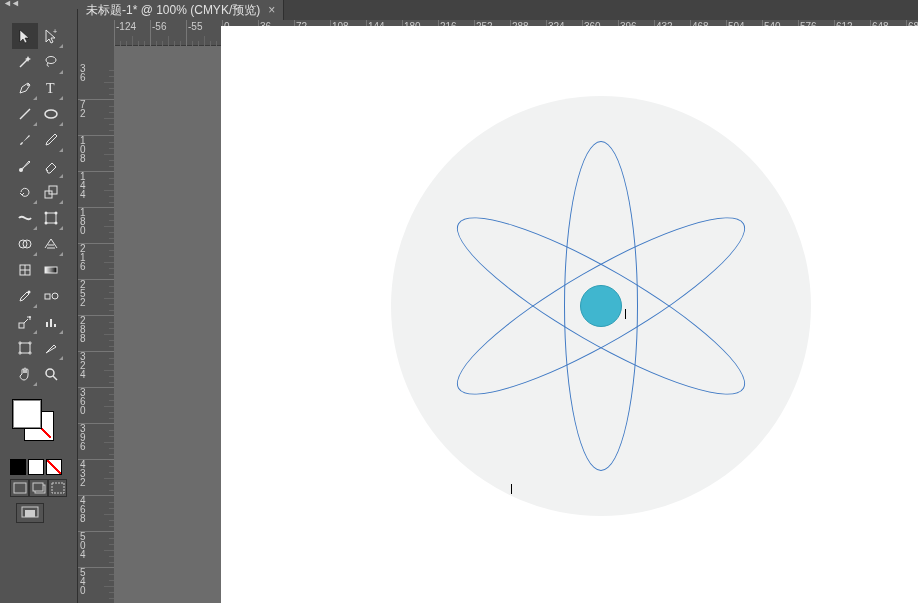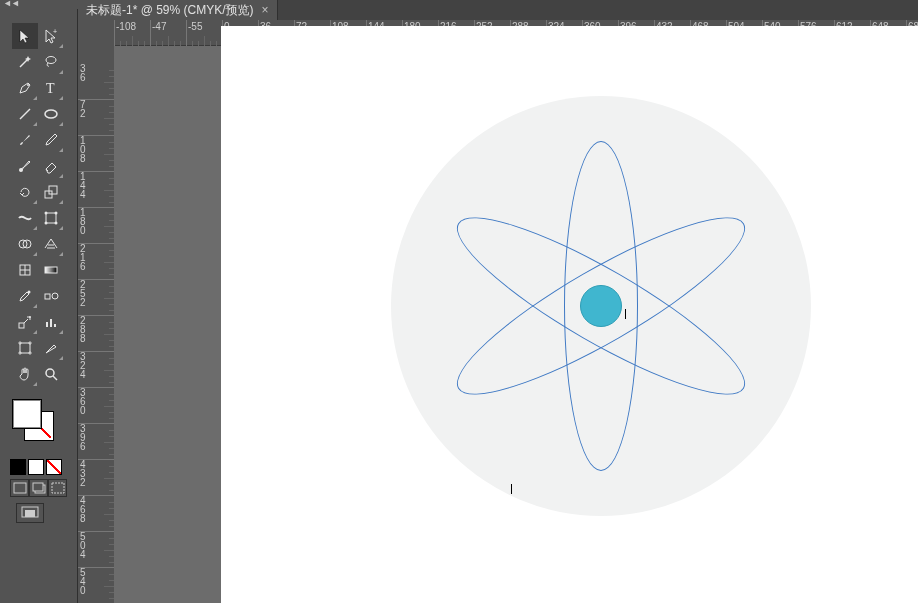--- a/index.html
+++ b/index.html
@@ -70,21 +70,21 @@
 </style>
 </head>
 <body>
 
 <div class="titlebar">
   <span class="chevrons">◄◄</span>
 </div>
 
 <div class="tabstrip">
   <div class="tab">
-    <span>未标题-1* @ 59% (CMYK/预览)</span>
+    <span>未标题-1* @ 100% (CMYK/预览)</span>
     <span class="close">×</span>
   </div>
 </div>
 
 <div class="toolbox">
   <div class="toolgrid" id="toolgrid">
       <div class="tool selected">
         <svg viewBox="0 0 16 16">
           <path d="M3 2l0 12 3-3 2 4 2-1-2-4 4 0z" fill="#e6e6e6" stroke="#000" stroke-width="0.5"></path>
         </svg>
@@ -308,29 +308,29 @@
         <rect x="1" y="1" width="16" height="10" fill="none" stroke="#ccc"></rect>
         <rect x="4" y="4" width="10" height="7" fill="#ccc"></rect>
       </svg>
   </div>
 </div>
 
 <div class="hruler">
   <div class="origin"></div>
   <div id="hruler-ticks">
       <div class="tick" style="left: 36px;">
-        <span>-108</span>
+        <span>-124</span>
         <div class="sub" style="left: 6px; height: 5px;"></div>
         <div class="sub" style="left: 12px; height: 5px;"></div>
         <div class="sub" style="left: 18px; height: 10px;"></div>
         <div class="sub" style="left: 24px; height: 5px;"></div>
         <div class="sub" style="left: 30px; height: 5px;"></div>
       </div>
       <div class="tick" style="left: 72px;">
-        <span>-47</span>
+        <span>-56</span>
         <div class="sub" style="left: 6px; height: 5px;"></div>
         <div class="sub" style="left: 12px; height: 5px;"></div>
         <div class="sub" style="left: 18px; height: 10px;"></div>
         <div class="sub" style="left: 24px; height: 5px;"></div>
         <div class="sub" style="left: 30px; height: 5px;"></div>
       </div>
       <div class="tick" style="left: 108px;">
         <span>-55</span>
         <div class="sub" style="left: 6px; height: 5px;"></div>
         <div class="sub" style="left: 12px; height: 5px;"></div>

